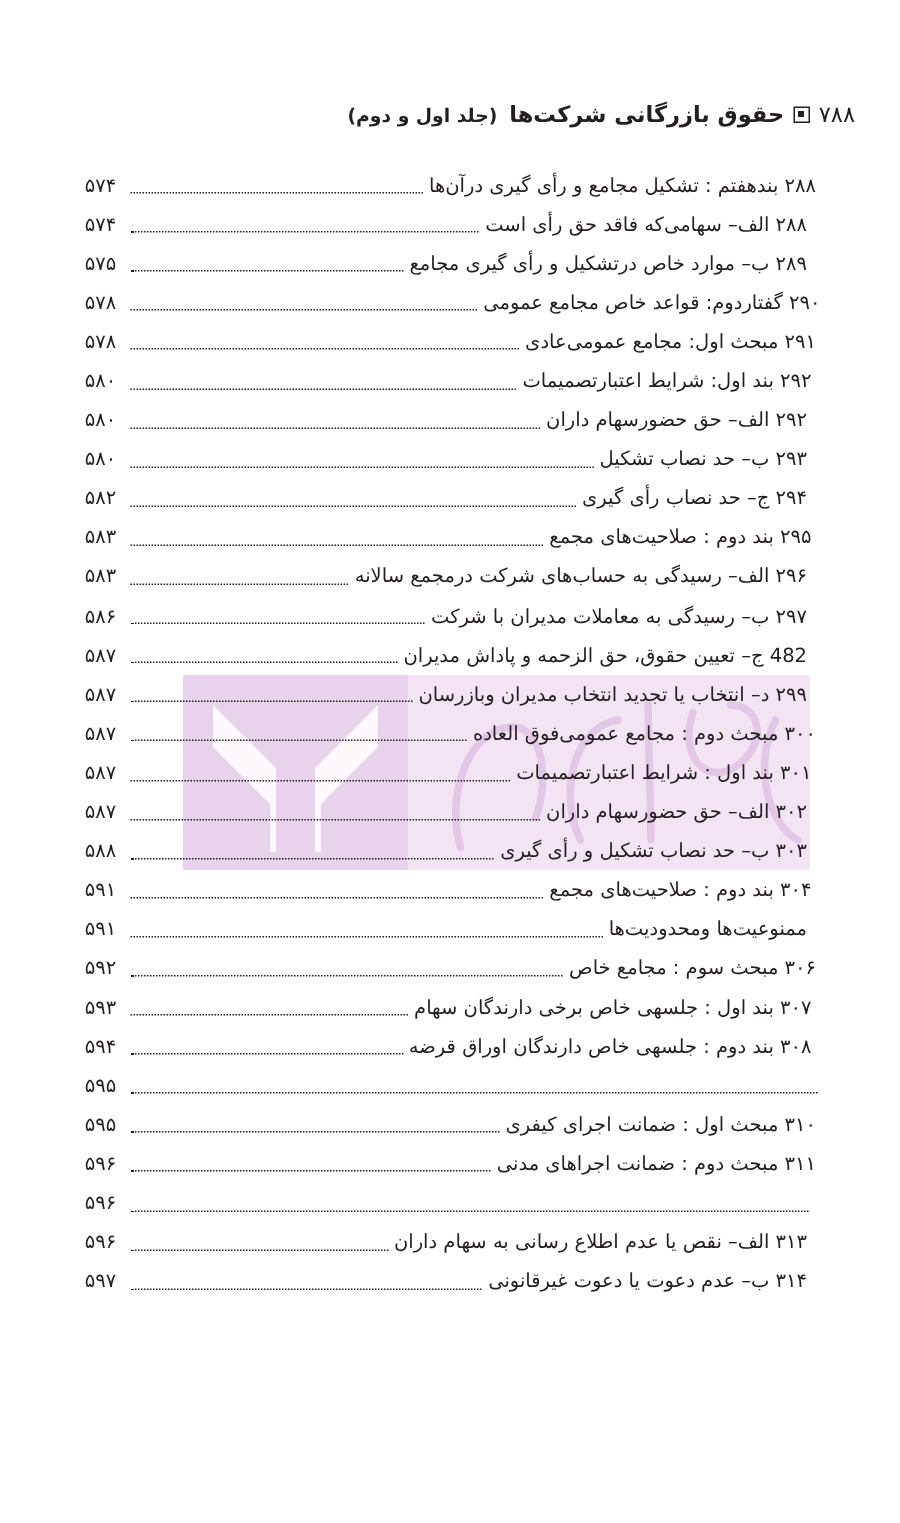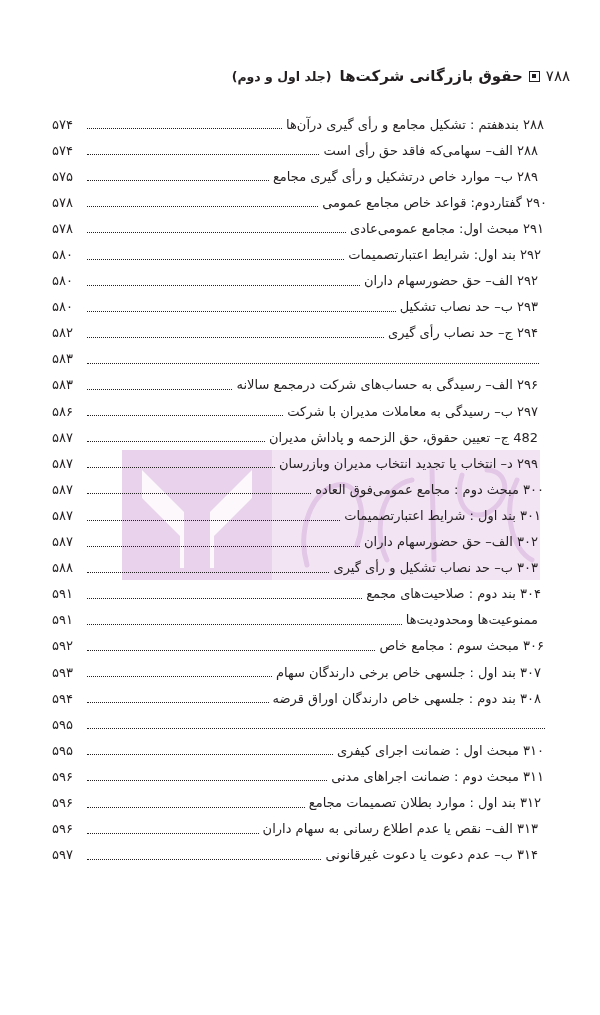--- a/index.html
+++ b/index.html
@@ -98,21 +98,21 @@
     flex: 1 1 auto;
     height: 1px;
     margin: 0 2px;
     align-self: flex-end;
     margin-bottom: 8px;
     border-bottom: 1.6px dotted #231f20;
   }
   .toc-page {
     flex: 0 0 auto;
     width: 30px;
-    text-align: left;
+    text-align: center;
     padding-right: 3px;
   }
 </style>
 </head>
 <body>
 
 <div class="page">
 
   <div class="watermark">
     <svg viewBox="0 0 418 130" preserveAspectRatio="none" xmlns="http://www.w3.org/2000/svg">
@@ -170,20 +170,21 @@
         <span class="toc-text"><span>۲۹۳</span> <span>ب– حد نصاب تشکیل</span></span>
         <span class="toc-leader"></span>
         <span class="toc-page">۵۸۰</span>
       </div>
       <div class="toc-row" style="padding-right: 22px;">
         <span class="toc-text"><span>۲۹۴</span> <span>ج– حد نصاب رأی گیری</span></span>
         <span class="toc-leader"></span>
         <span class="toc-page">۵۸۲</span>
       </div>
       <div class="toc-row" style="padding-right: 19px;">
+        <span class="toc-text"><span>۲۹۵</span> <span>بند دوم : صلاحیت‌های مجمع</span></span>
         <span class="toc-leader"></span>
         <span class="toc-page">۵۸۳</span>
       </div>
       <div class="toc-row" style="padding-right: 22px;">
         <span class="toc-text"><span>۲۹۶</span> <span>الف– رسیدگی به حساب‌های شرکت درمجمع سالانه</span></span>
         <span class="toc-leader"></span>
         <span class="toc-page">۵۸۳</span>
       </div>
       <div class="toc-row" style="padding-right: 22px;">
         <span class="toc-text"><span>۲۹۷</span> <span>ب– رسیدگی به معاملات مدیران با شرکت</span></span>
@@ -253,21 +254,20 @@
         <span class="toc-text"><span>۳۱۰</span> <span>مبحث اول : ضمانت اجرای کیفری</span></span>
         <span class="toc-leader"></span>
         <span class="toc-page">۵۹۵</span>
       </div>
       <div class="toc-row" style="padding-right: 16px;">
         <span class="toc-text"><span>۳۱۱</span> <span>مبحث دوم : ضمانت اجراهای مدنی</span></span>
         <span class="toc-leader"></span>
         <span class="toc-page">۵۹۶</span>
       </div>
       <div class="toc-row" style="padding-right: 19px;">
-        <span class="toc-text"><span>۳۱۲</span> <span>بند اول : موارد بطلان تصمیمات مجامع</span></span>
         <span class="toc-leader"></span>
         <span class="toc-page">۵۹۶</span>
       </div>
       <div class="toc-row" style="padding-right: 22px;">
         <span class="toc-text"><span>۳۱۳</span> <span>الف– نقص یا عدم اطلاع رسانی به سهام داران</span></span>
         <span class="toc-leader"></span>
         <span class="toc-page">۵۹۶</span>
       </div>
       <div class="toc-row" style="padding-right: 22px;">
         <span class="toc-text"><span>۳۱۴</span> <span>ب– عدم دعوت یا دعوت غیرقانونی</span></span>

